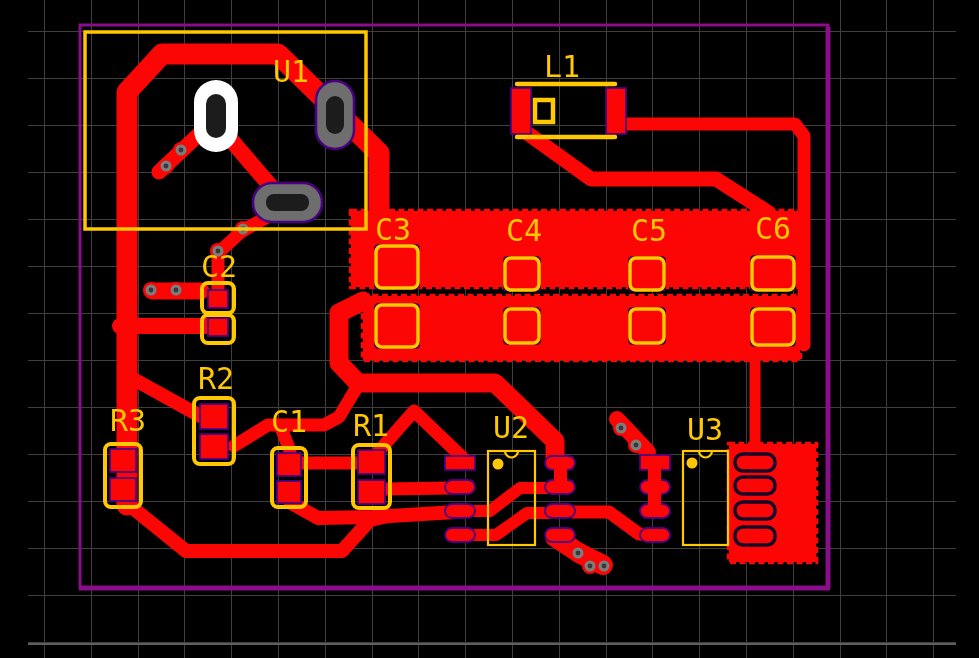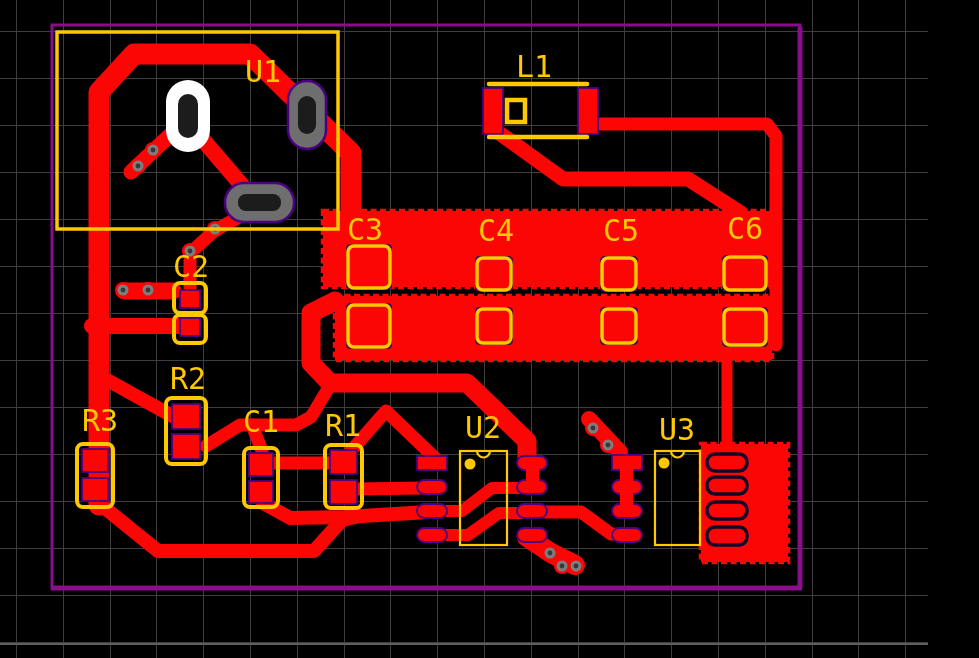--- a/index.html
+++ b/index.html
@@ -11,21 +11,21 @@
     --color-board_outline:#8a0d8a;
     --color-pad_outline:#4b0082;
     --color-pad_dark:#1f0933;
     --color-hole:#1c1c1c;
     --color-via_ring:#7d7d7d;
     --color-via_hole:#383838;
     --color-tht_white:#ffffff;
     --color-tht_gray:#6e6e6e;
   }
   html,body{margin:0;padding:0;background:#000;}
-  .stage{position:relative;width:928px;height:658px;background:var(--color-background);overflow:hidden;}
+  .stage{position:relative;width:928px;height:658px;background:var(--color-background);overflow:hidden;margin-left:28px;}
   .grid{position:absolute;inset:0;
     background-image:
       repeating-linear-gradient(90deg, var(--color-grid) 0px, var(--color-grid) 1px, transparent 1px, transparent 46.8px),
       repeating-linear-gradient(180deg, var(--color-grid) 0px, var(--color-grid) 1px, transparent 1px, transparent 47px);
     background-position:16px 0px, 0px 31px;
   }
   .grid-bright{position:absolute;left:0;top:643px;width:979px;height:1.5px;background:var(--color-grid_bright);}
   svg{position:absolute;inset:0;}
   .trace{stroke:var(--color-copper);fill:none;stroke-linecap:round;stroke-linejoin:round;}
   .pour{fill:var(--color-copper);stroke:var(--color-copper);stroke-width:4.5;stroke-dasharray:6 3.5;}

